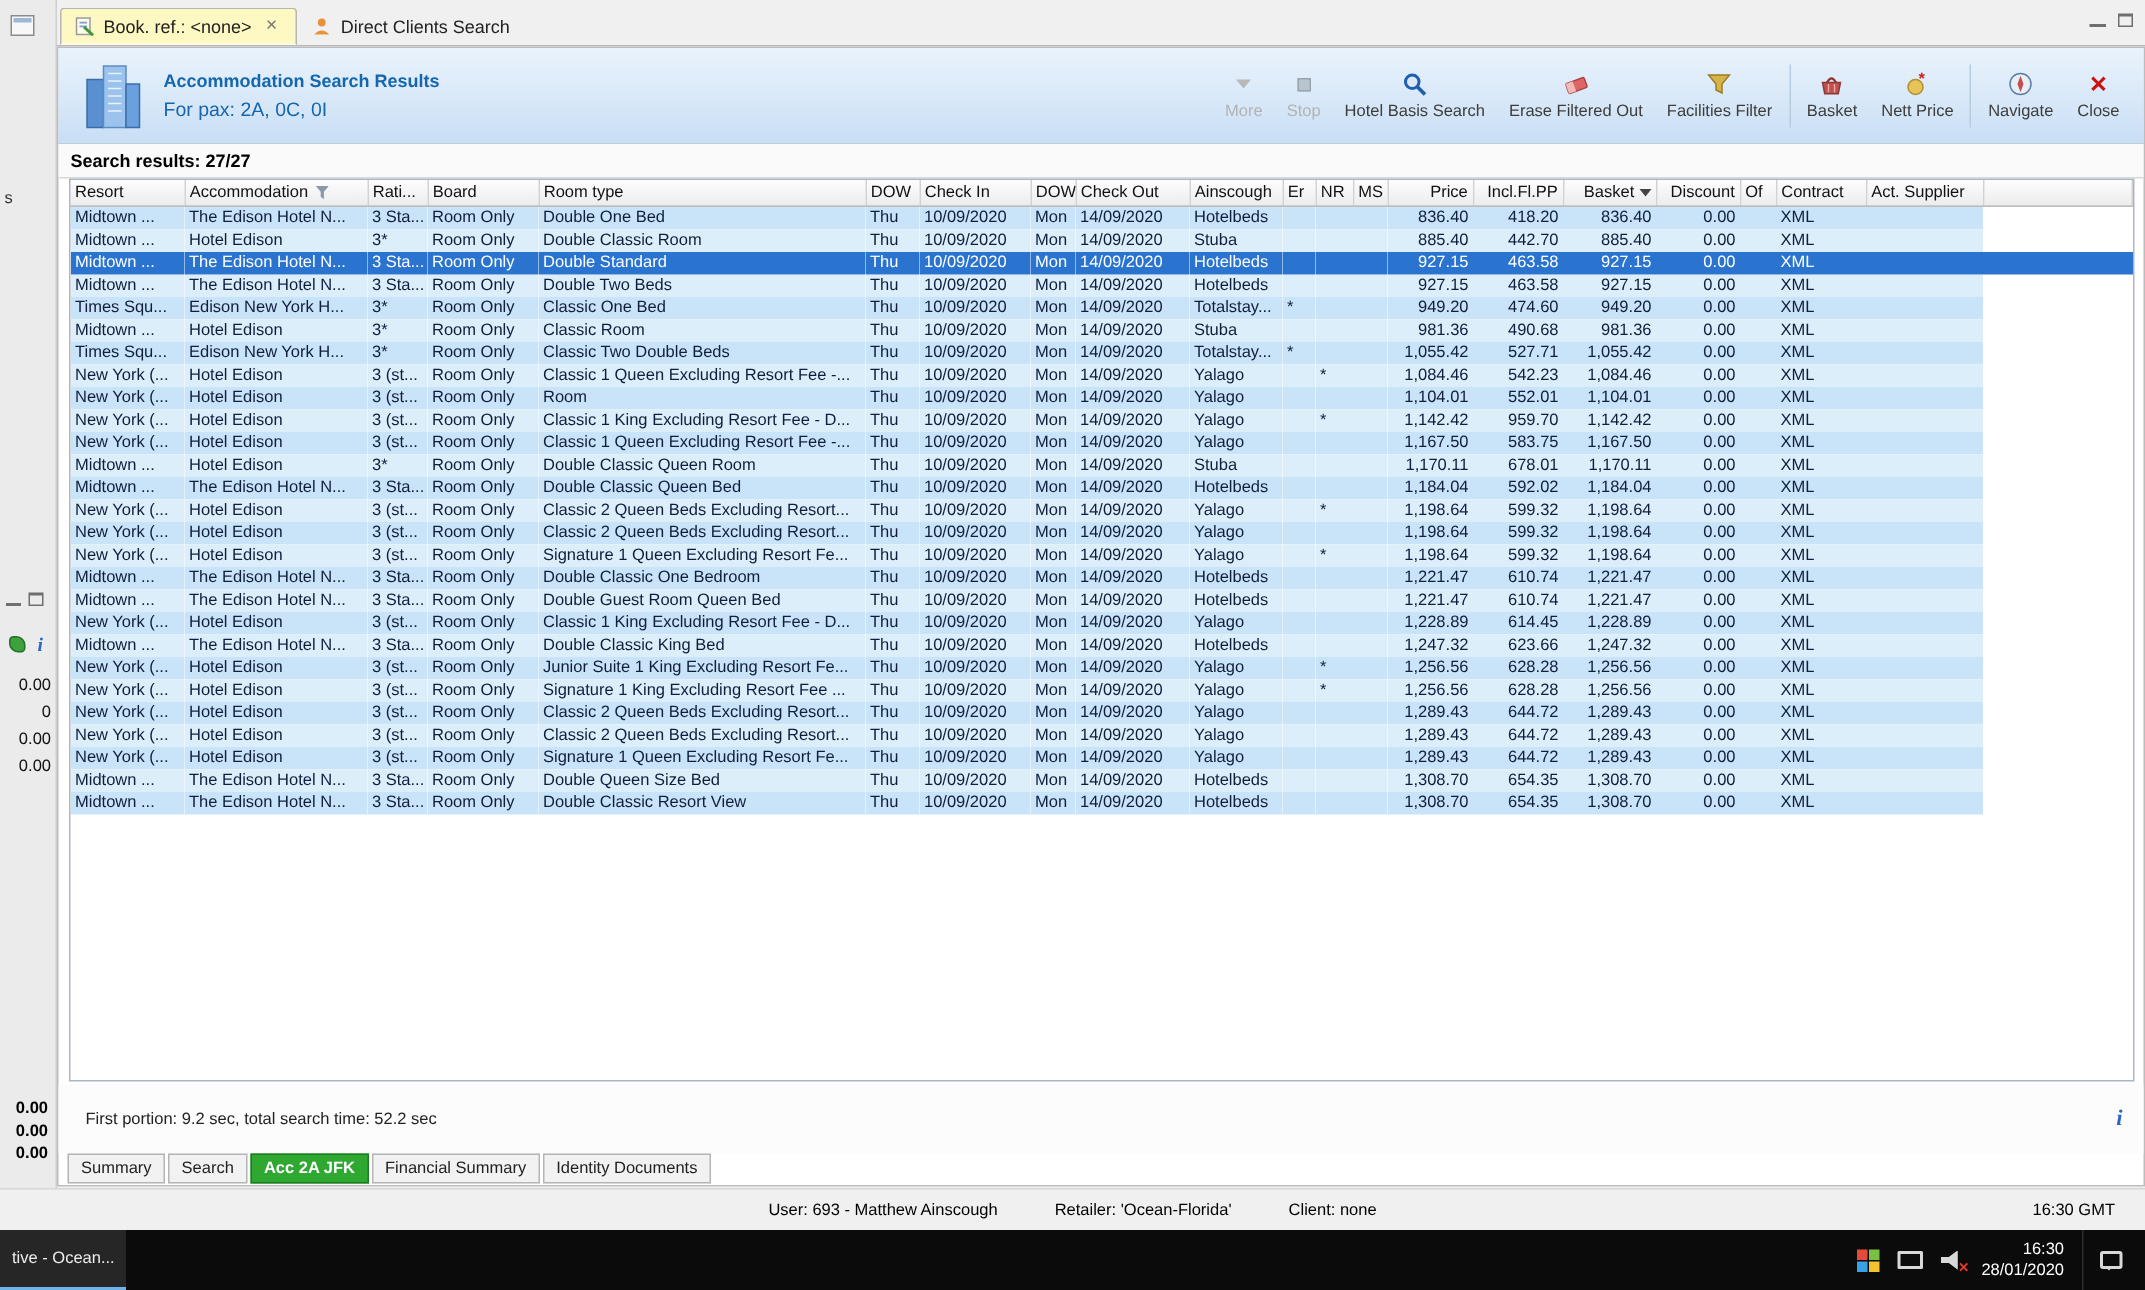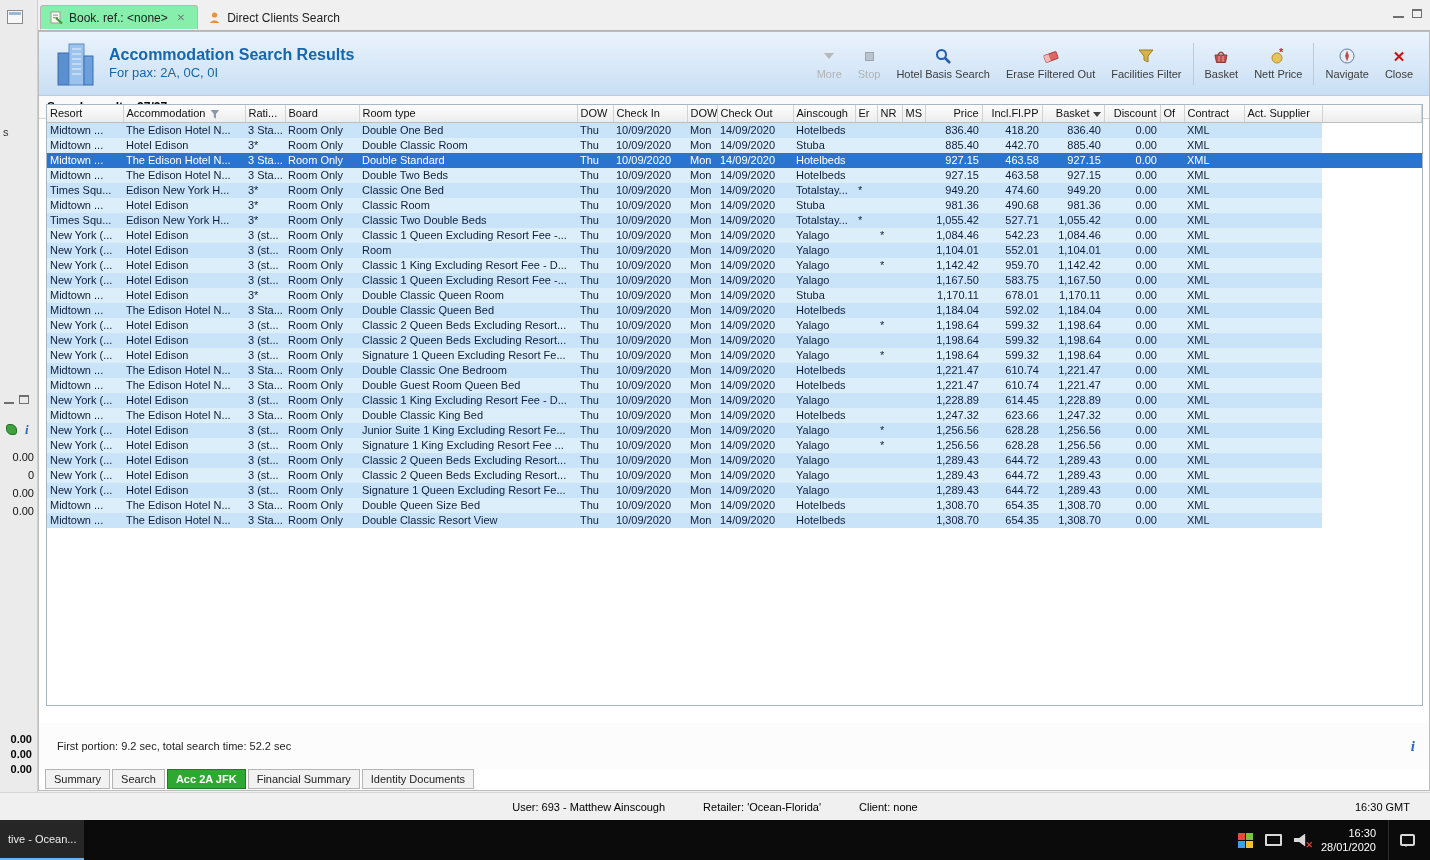--- a/index.html
+++ b/index.html
@@ -26,53 +26,53 @@
   .sb-values div { font-size:11px; color:#111; text-align:right; height:18px; line-height:18px; }
   .sb-totals { position:absolute; left:2px; top:732px; width:30px; }
   .sb-totals div { font-size:11px; font-weight:bold; color:#000; text-align:right; height:15px; line-height:15px; }
 
   
   .main { position:absolute; left:38px; top:0; width:1392px; height:792px; }
 
   
   .tabbar { position:absolute; left:0; top:0; width:100%; height:31px; background:#f0f0f0; border-bottom:1px solid #b6b6b6; display:flex; align-items:flex-end; padding-left:2px; }
   .tab { display:flex; align-items:center; gap:6px; height:25px; padding:0 9px; font-size:12px; color:#222; border:1px solid transparent; white-space:nowrap; }
-  .tab.active { background:#86efac; border-color:#b6b6b6; border-bottom-color:#fbfbfb; border-radius:3px 3px 0 0; }
+  .tab.active { background:#fef9c3; border-color:#b6b6b6; border-bottom-color:#fbfbfb; border-radius:3px 3px 0 0; }
   .tab-close { font-size:10px; color:#777; border:1px solid transparent; padding:0 2px; line-height:11px; }
   .win-controls { position:absolute; right:8px; top:9px; display:flex; gap:8px; align-items:center; }
   .wc-min { width:11px; height:9px; border-bottom:2px solid #6f6f6f; }
   .wc-max { width:10px; height:9px; border:1px solid #6f6f6f; border-top:2px solid #6f6f6f; }
 
   
   .view { position:absolute; left:0; top:31px; width:100%; height:760px; background:#fff; border:1px solid #bcbcbc; }
 
   
   .view-header { position:absolute; left:0; top:0; width:100%; height:64px;
     background:linear-gradient(180deg,#eaf3fc 0%,#d3e5f7 70%,#c8def4 100%);
     border-bottom:1px solid #b9cfe4; display:flex; align-items:center; }
   .bld-icon { margin-left:16px; flex:0 0 auto; }
   .titles { margin-left:14px; }
-  .vh-title { font-size:16px; font-weight:bold; color:#1566ad; line-height:19px; }
+  .vh-title { font-size:12px; font-weight:bold; color:#1566ad; line-height:19px; }
   .vh-sub { font-size:13px; color:#1566ad; line-height:18px; }
 
   .toolbar { margin-left:auto; display:flex; align-items:center; padding-right:8px; }
   .tb-item { display:flex; flex-direction:column; align-items:center; gap:3px; padding:3px 8px; cursor:default; }
   .tb-icon { height:18px; display:flex; align-items:center; justify-content:center; }
   .tb-label { font-size:11px; color:#3c3c3c; white-space:nowrap; }
   .tb-item.disabled .tb-label { color:#b3b3b3; }
   .tb-sep { width:1px; height:42px; background:#b6cce0; margin:0 3px; }
   .tri-down { width:0; height:0; border-left:5px solid transparent; border-right:5px solid transparent; border-top:6px solid #b8b8b8; }
   .stop-sq { width:9px; height:9px; background:#b9c4ce; border:1px solid #9aa4ae; }
   .x-glyph { color:#cc1111; font-weight:bold; font-size:15px; line-height:15px; }
 
   
   .results-strip { position:absolute; left:0; top:64px; width:100%; height:23px; background:#fafafa; border-bottom:1px solid #d8d8d8; font-size:12px; font-weight:bold; color:#000; padding:4px 0 0 8px; }
 
   
-  .table-wrap { position:absolute; left:7px; top:72px; width:1377px; height:602px; background:#fff; border:1px solid #a9b6c3; overflow:hidden; }
+  .table-wrap { position:absolute; left:7px; top:87px; width:1377px; height:602px; background:#fff; border:1px solid #a9b6c3; overflow:hidden; }
   .results-table { border-collapse:collapse; table-layout:fixed; width:100%; }
   .results-table th { height:17px; background:linear-gradient(180deg,#fdfdfd,#ececec); border-right:1px solid #d2d2d2; border-bottom:1px solid #bdbdbd; font-size:11px; font-weight:normal; color:#111; text-align:left; padding:0 3px; white-space:nowrap; overflow:hidden; }
   .results-table td { height:15px; line-height:15px; font-size:11px; color:#0f1e3d; padding:0 3px; white-space:nowrap; overflow:hidden; }
   .results-table .right { text-align:right; }
   tr.even td { background:#c9e3f8; }
   tr.odd td { background:#ddeefb; }
   tr.even td.filler, tr.odd td.filler { background:#fff; }
   tr.selected td { background:#2a74d0; color:#fff; }
   .funnel { display:inline-block; width:9px; height:9px; margin-left:5px; background:#8a98a8; clip-path:polygon(0 0,100% 0,62% 45%,62% 100%,38% 82%,38% 45%); vertical-align:middle; }
   .ddown { display:inline-block; margin-left:3px; width:0; height:0; border-left:4px solid transparent; border-right:4px solid transparent; border-top:5px solid #444; vertical-align:middle; }

